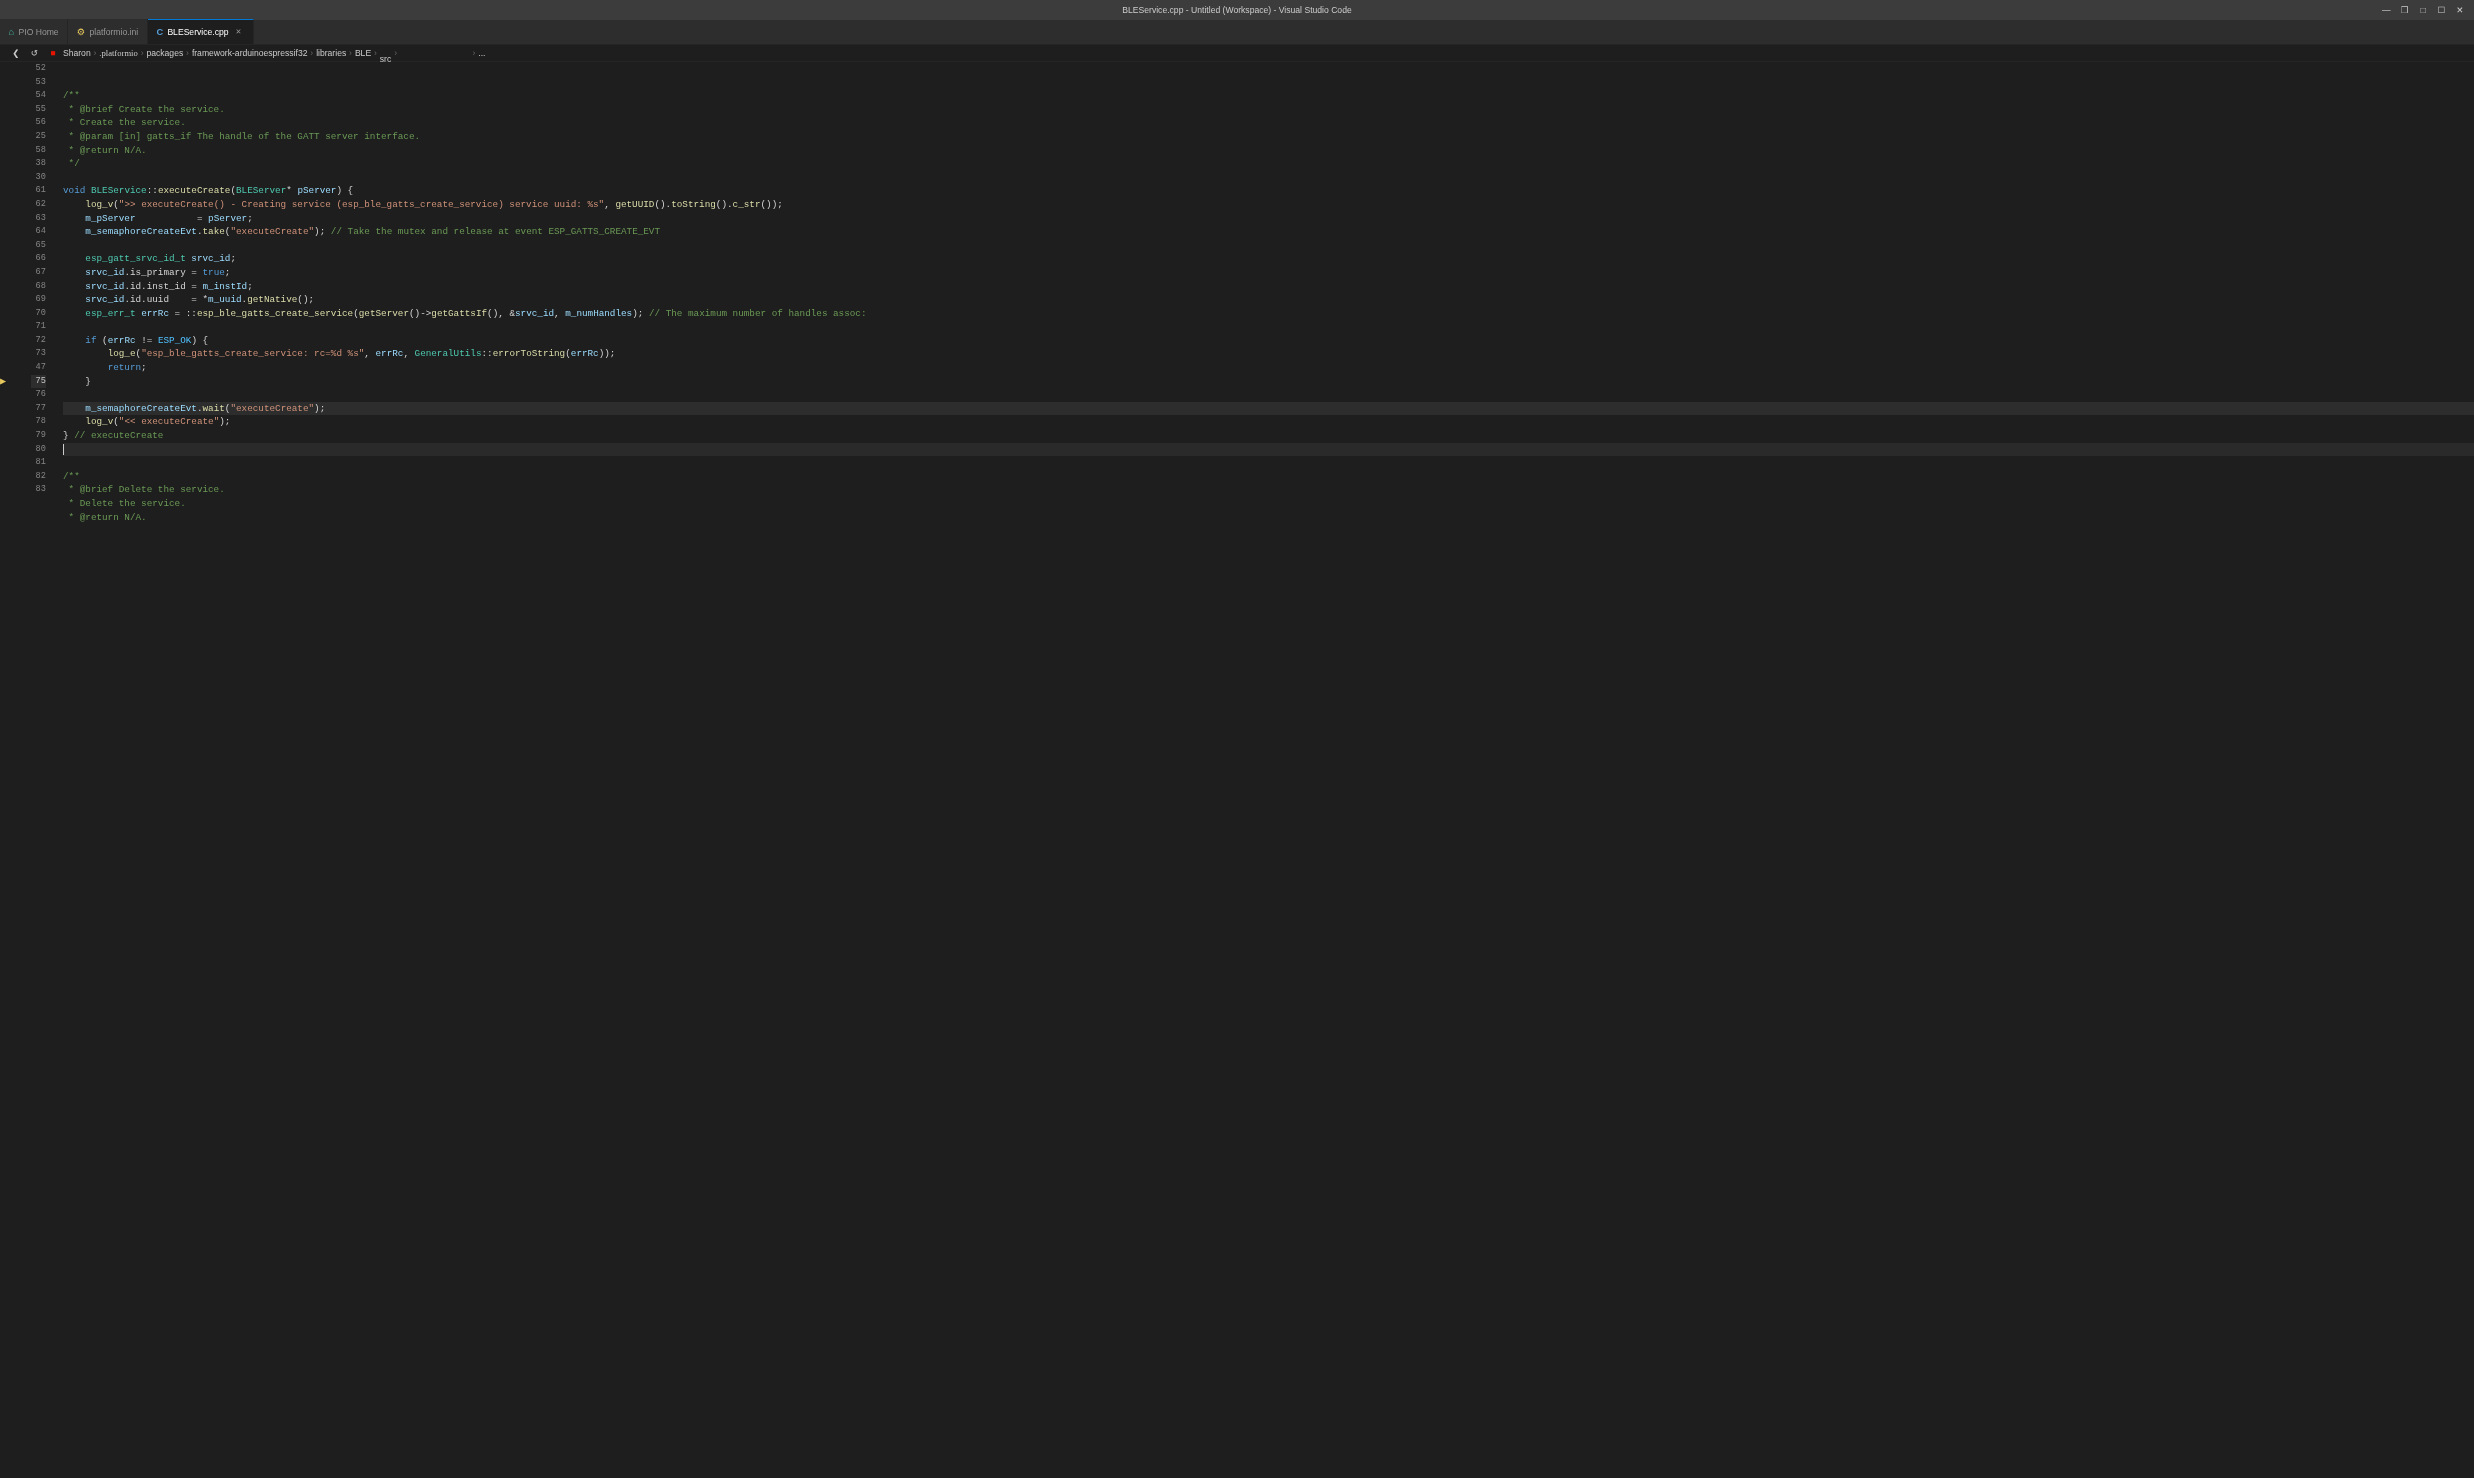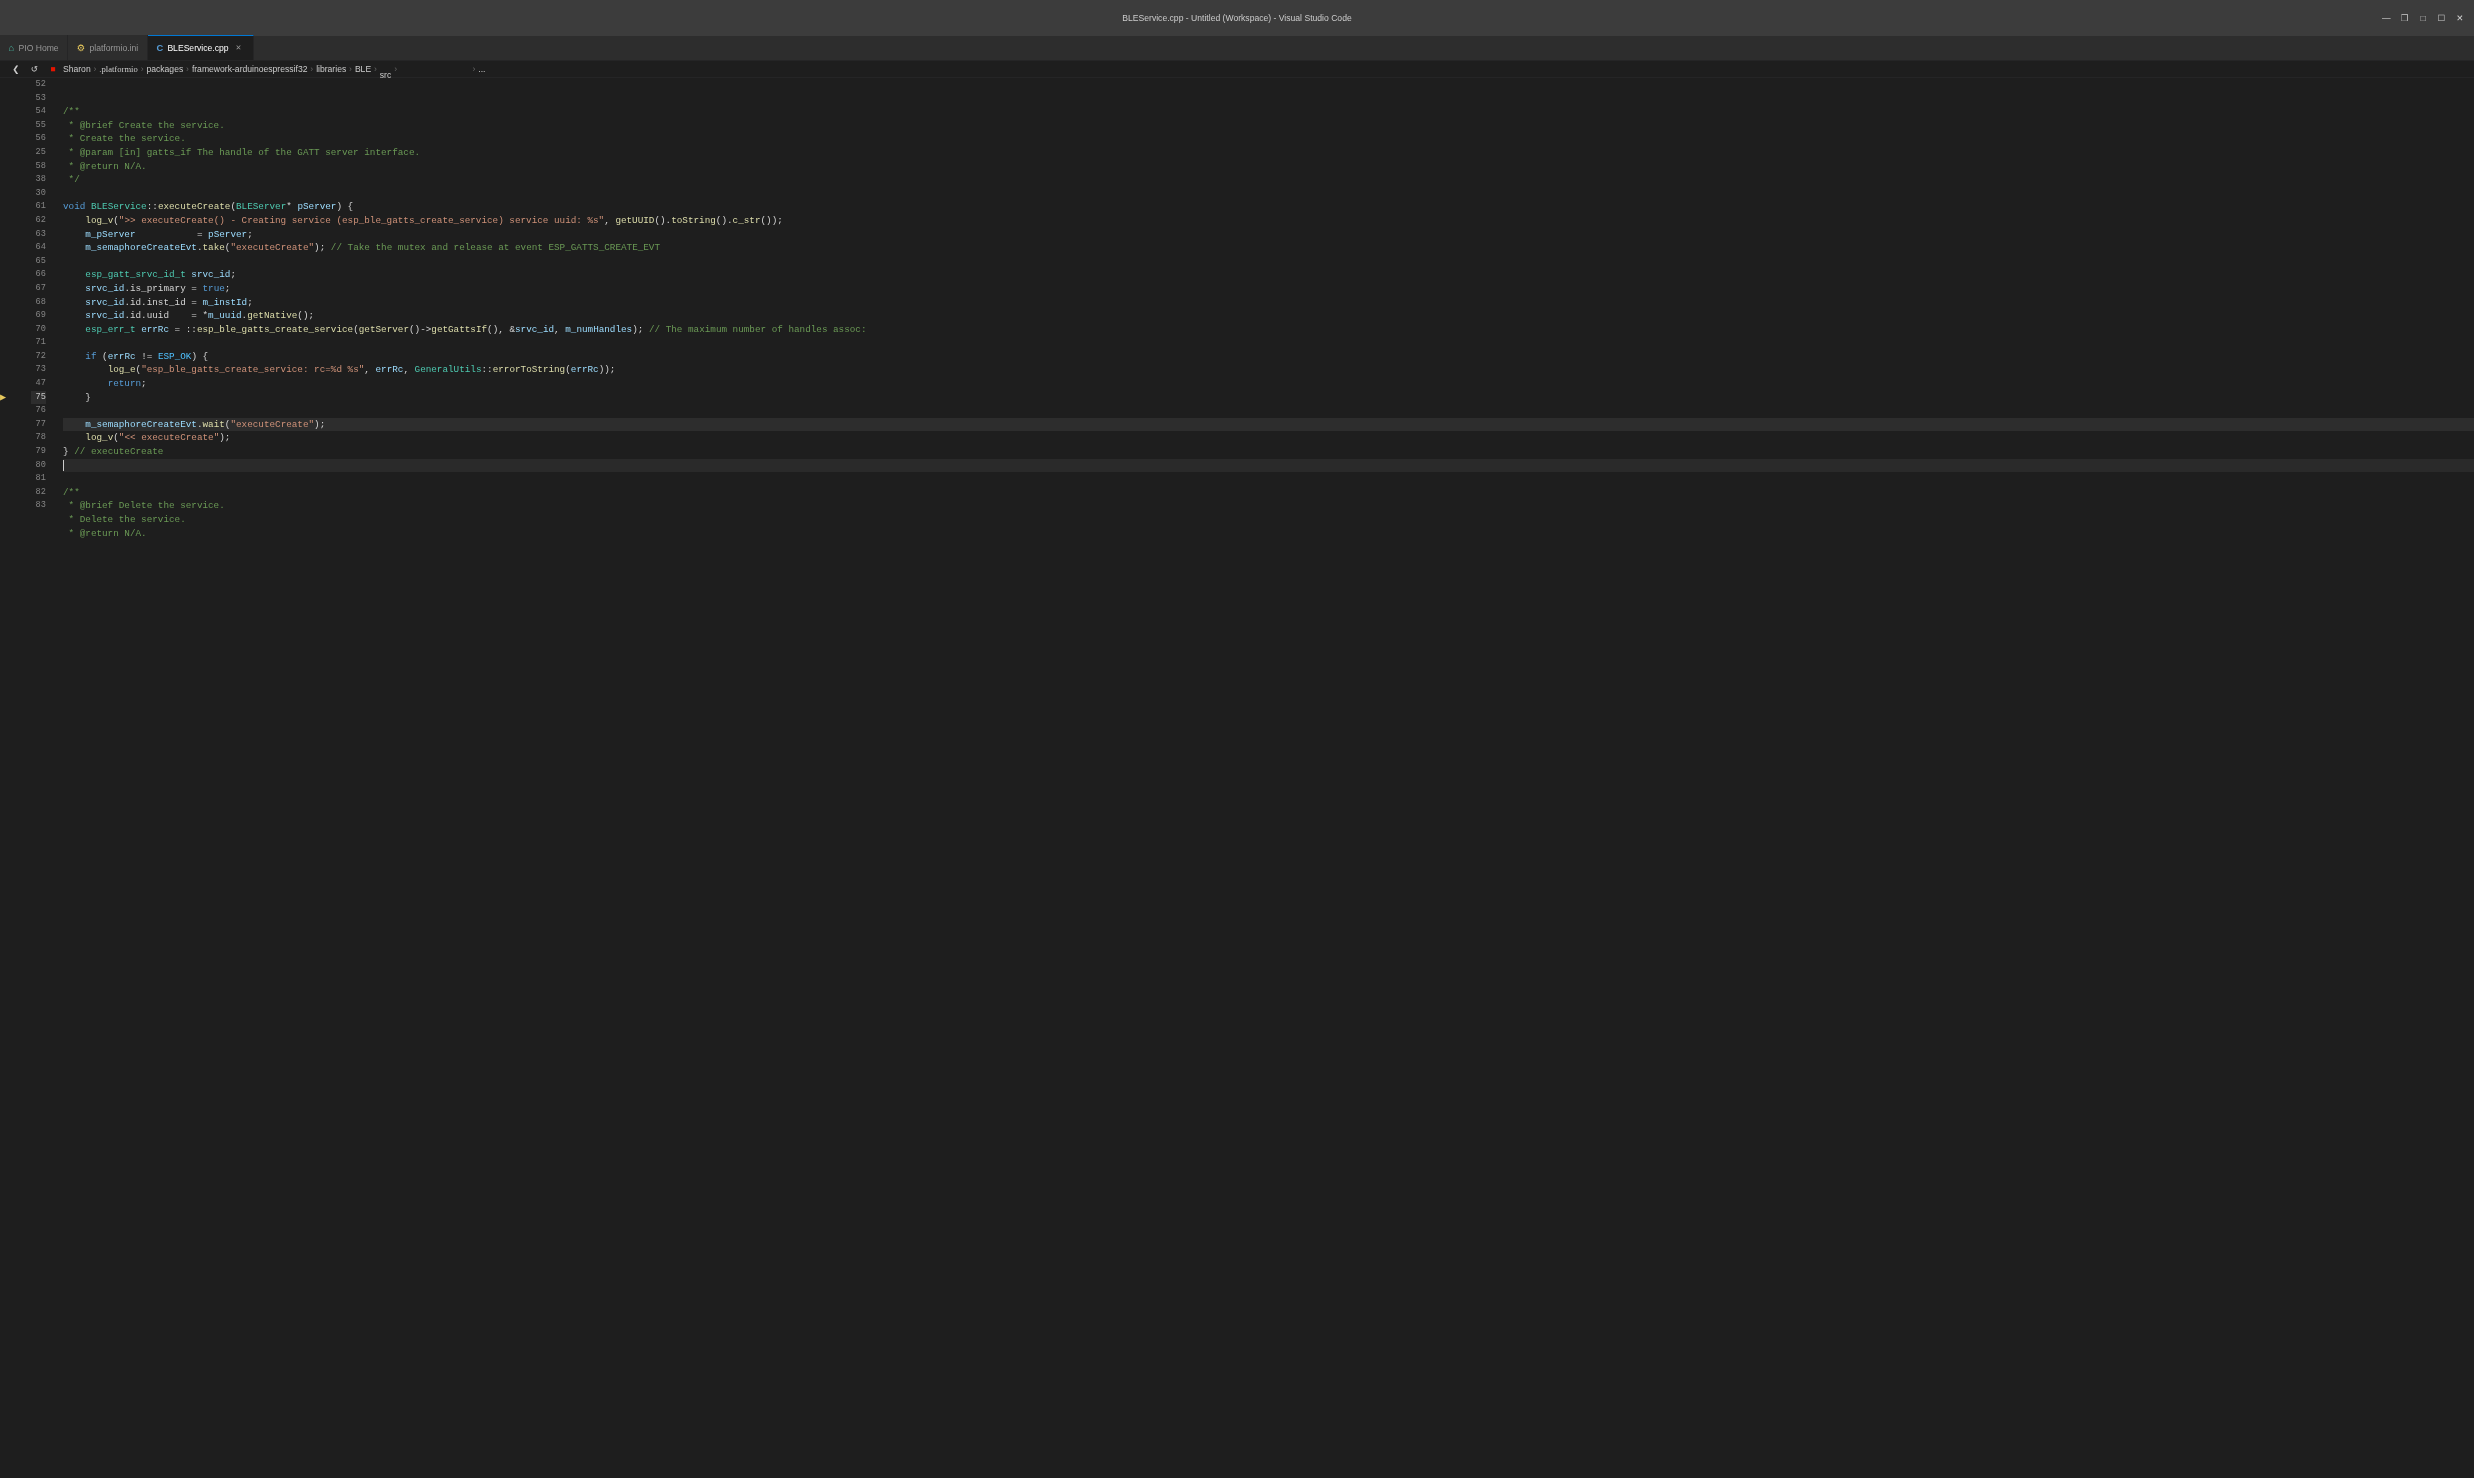--- a/index.html
+++ b/index.html
@@ -9,21 +9,21 @@
       font-family: 'Consolas', 'Courier New', monospace;
       font-size: 9.3px;
       overflow: hidden;
       width: 100vw;
       height: 100vh;
     }
 
     
     .title-bar {
       background: #3c3c3c;
-      height: 36px;
+      height: 20px;
       display: flex;
       align-items: center;
       justify-content: center;
       position: relative;
       color: #cccccc;
       font-size: 8.6px;
       font-family: 'Segoe UI', sans-serif;
     }
     .title-bar-controls {
       position: absolute;

